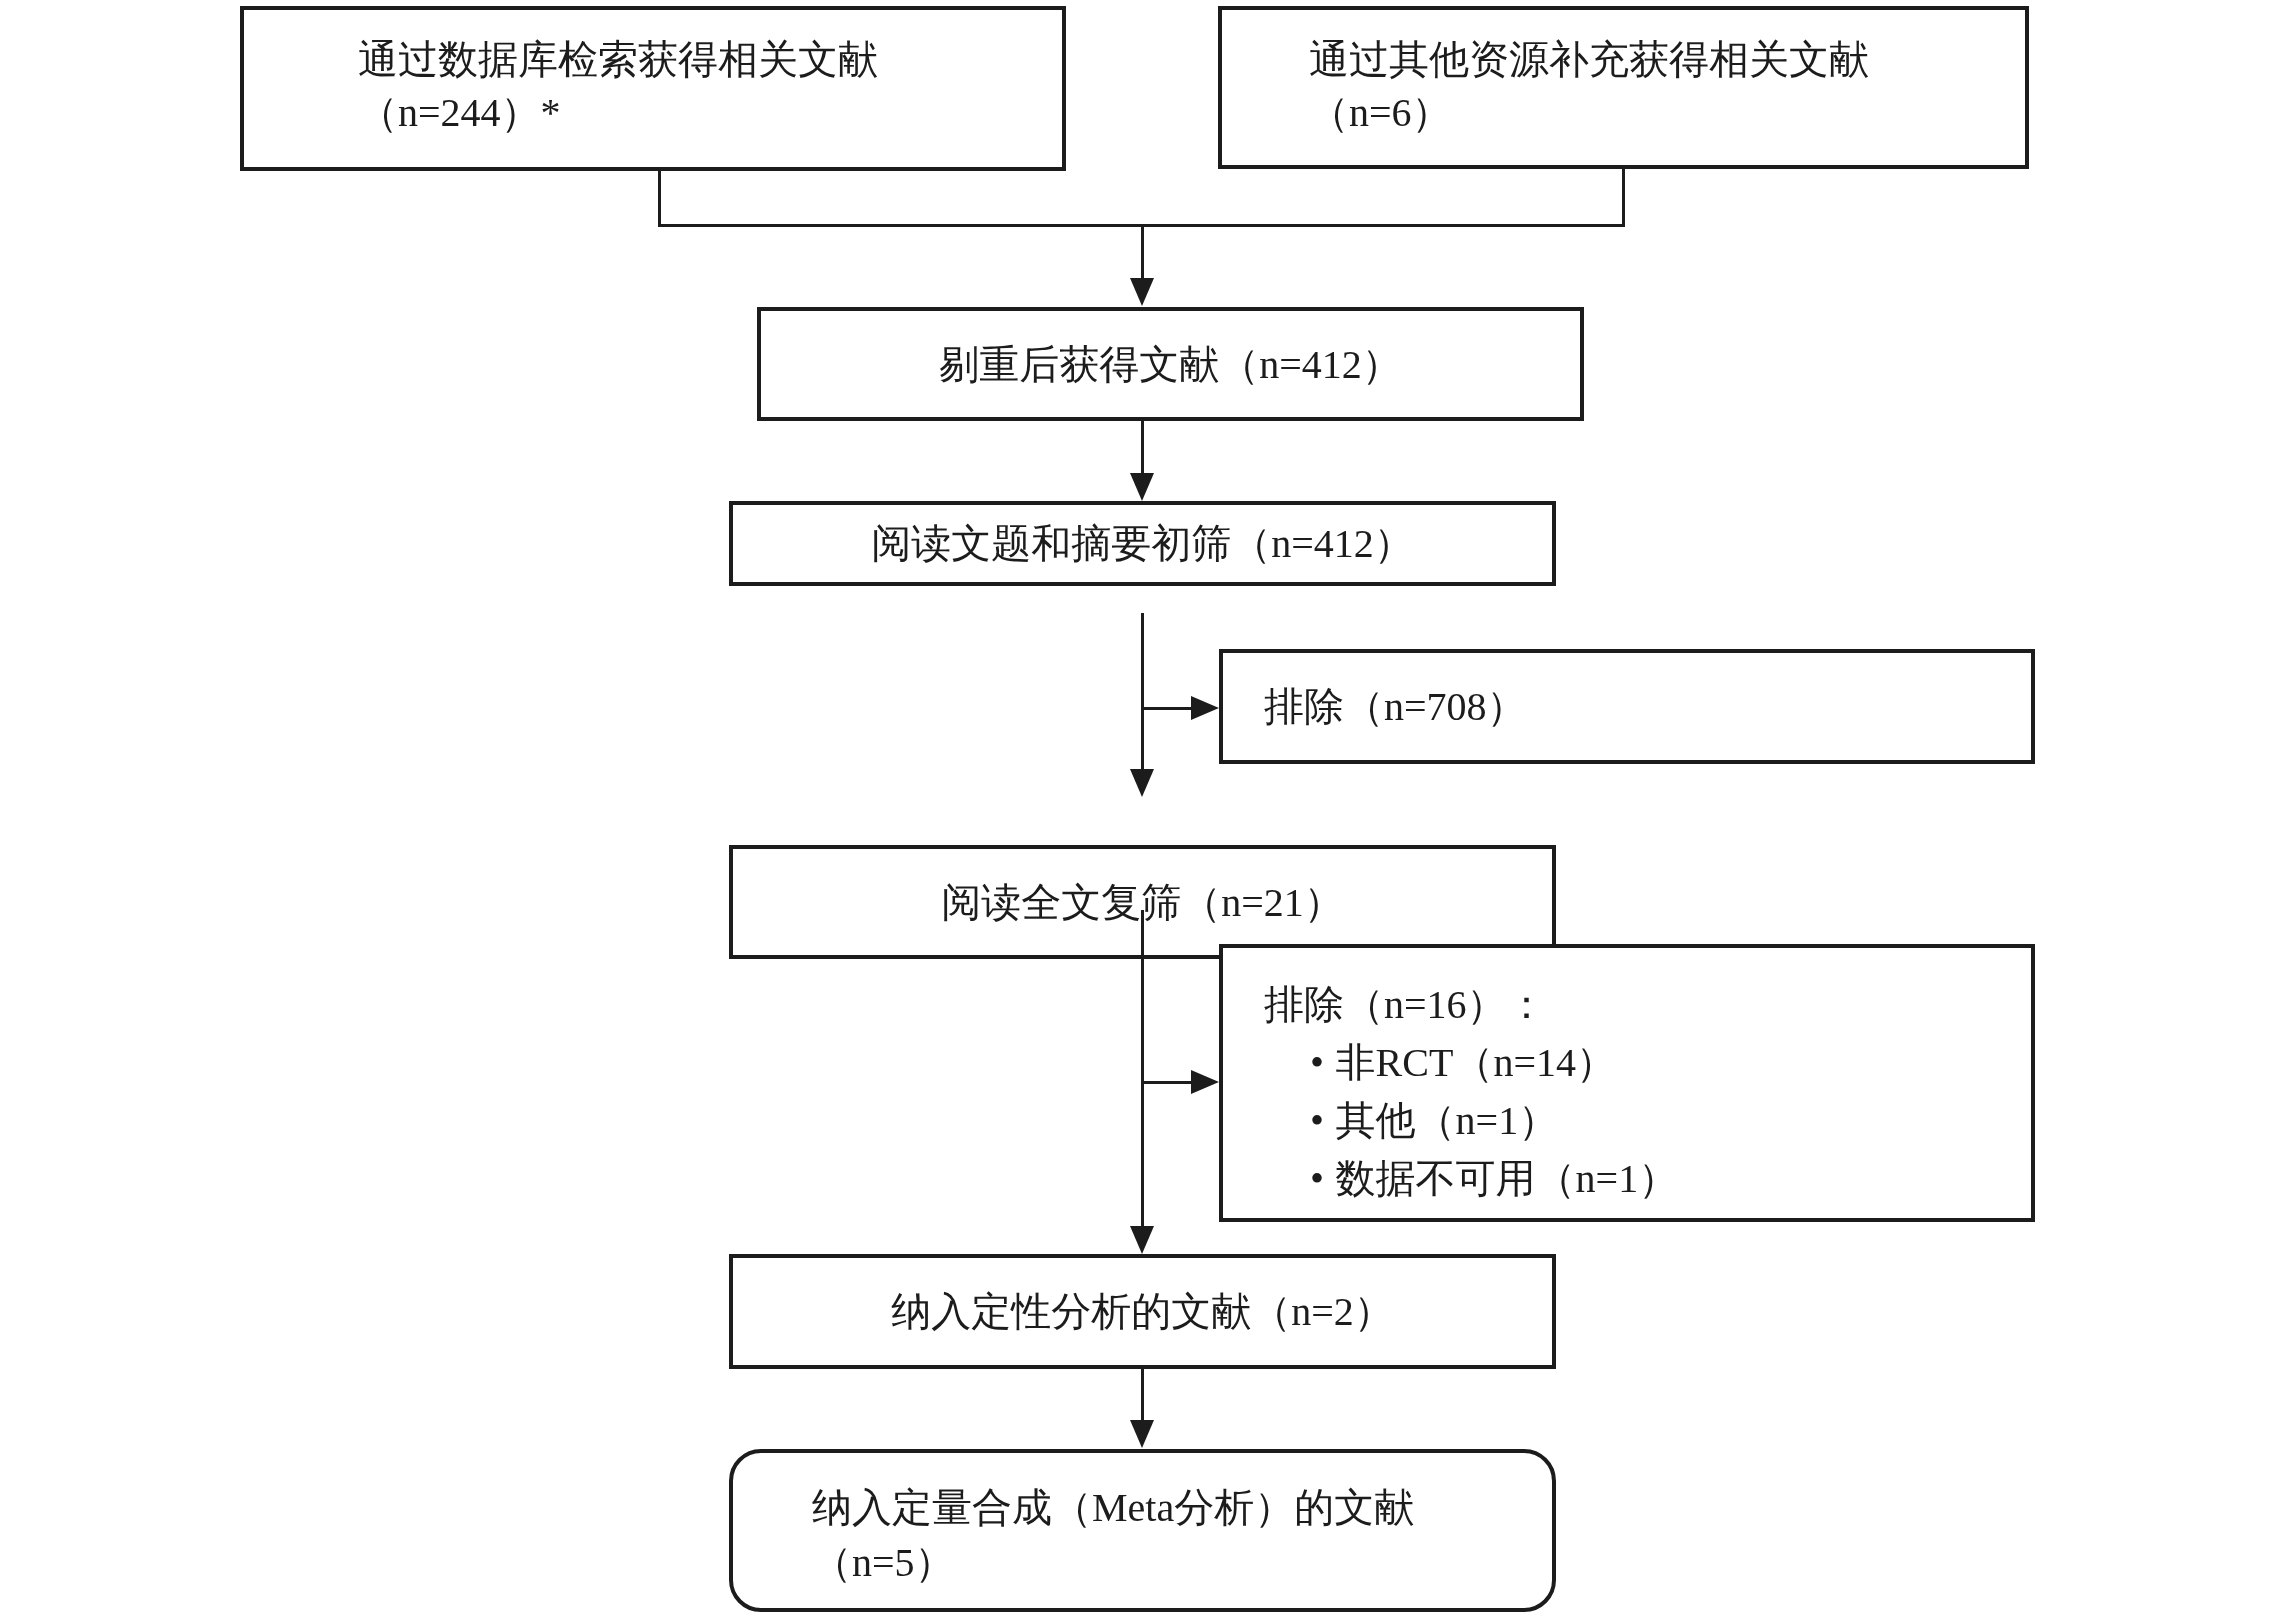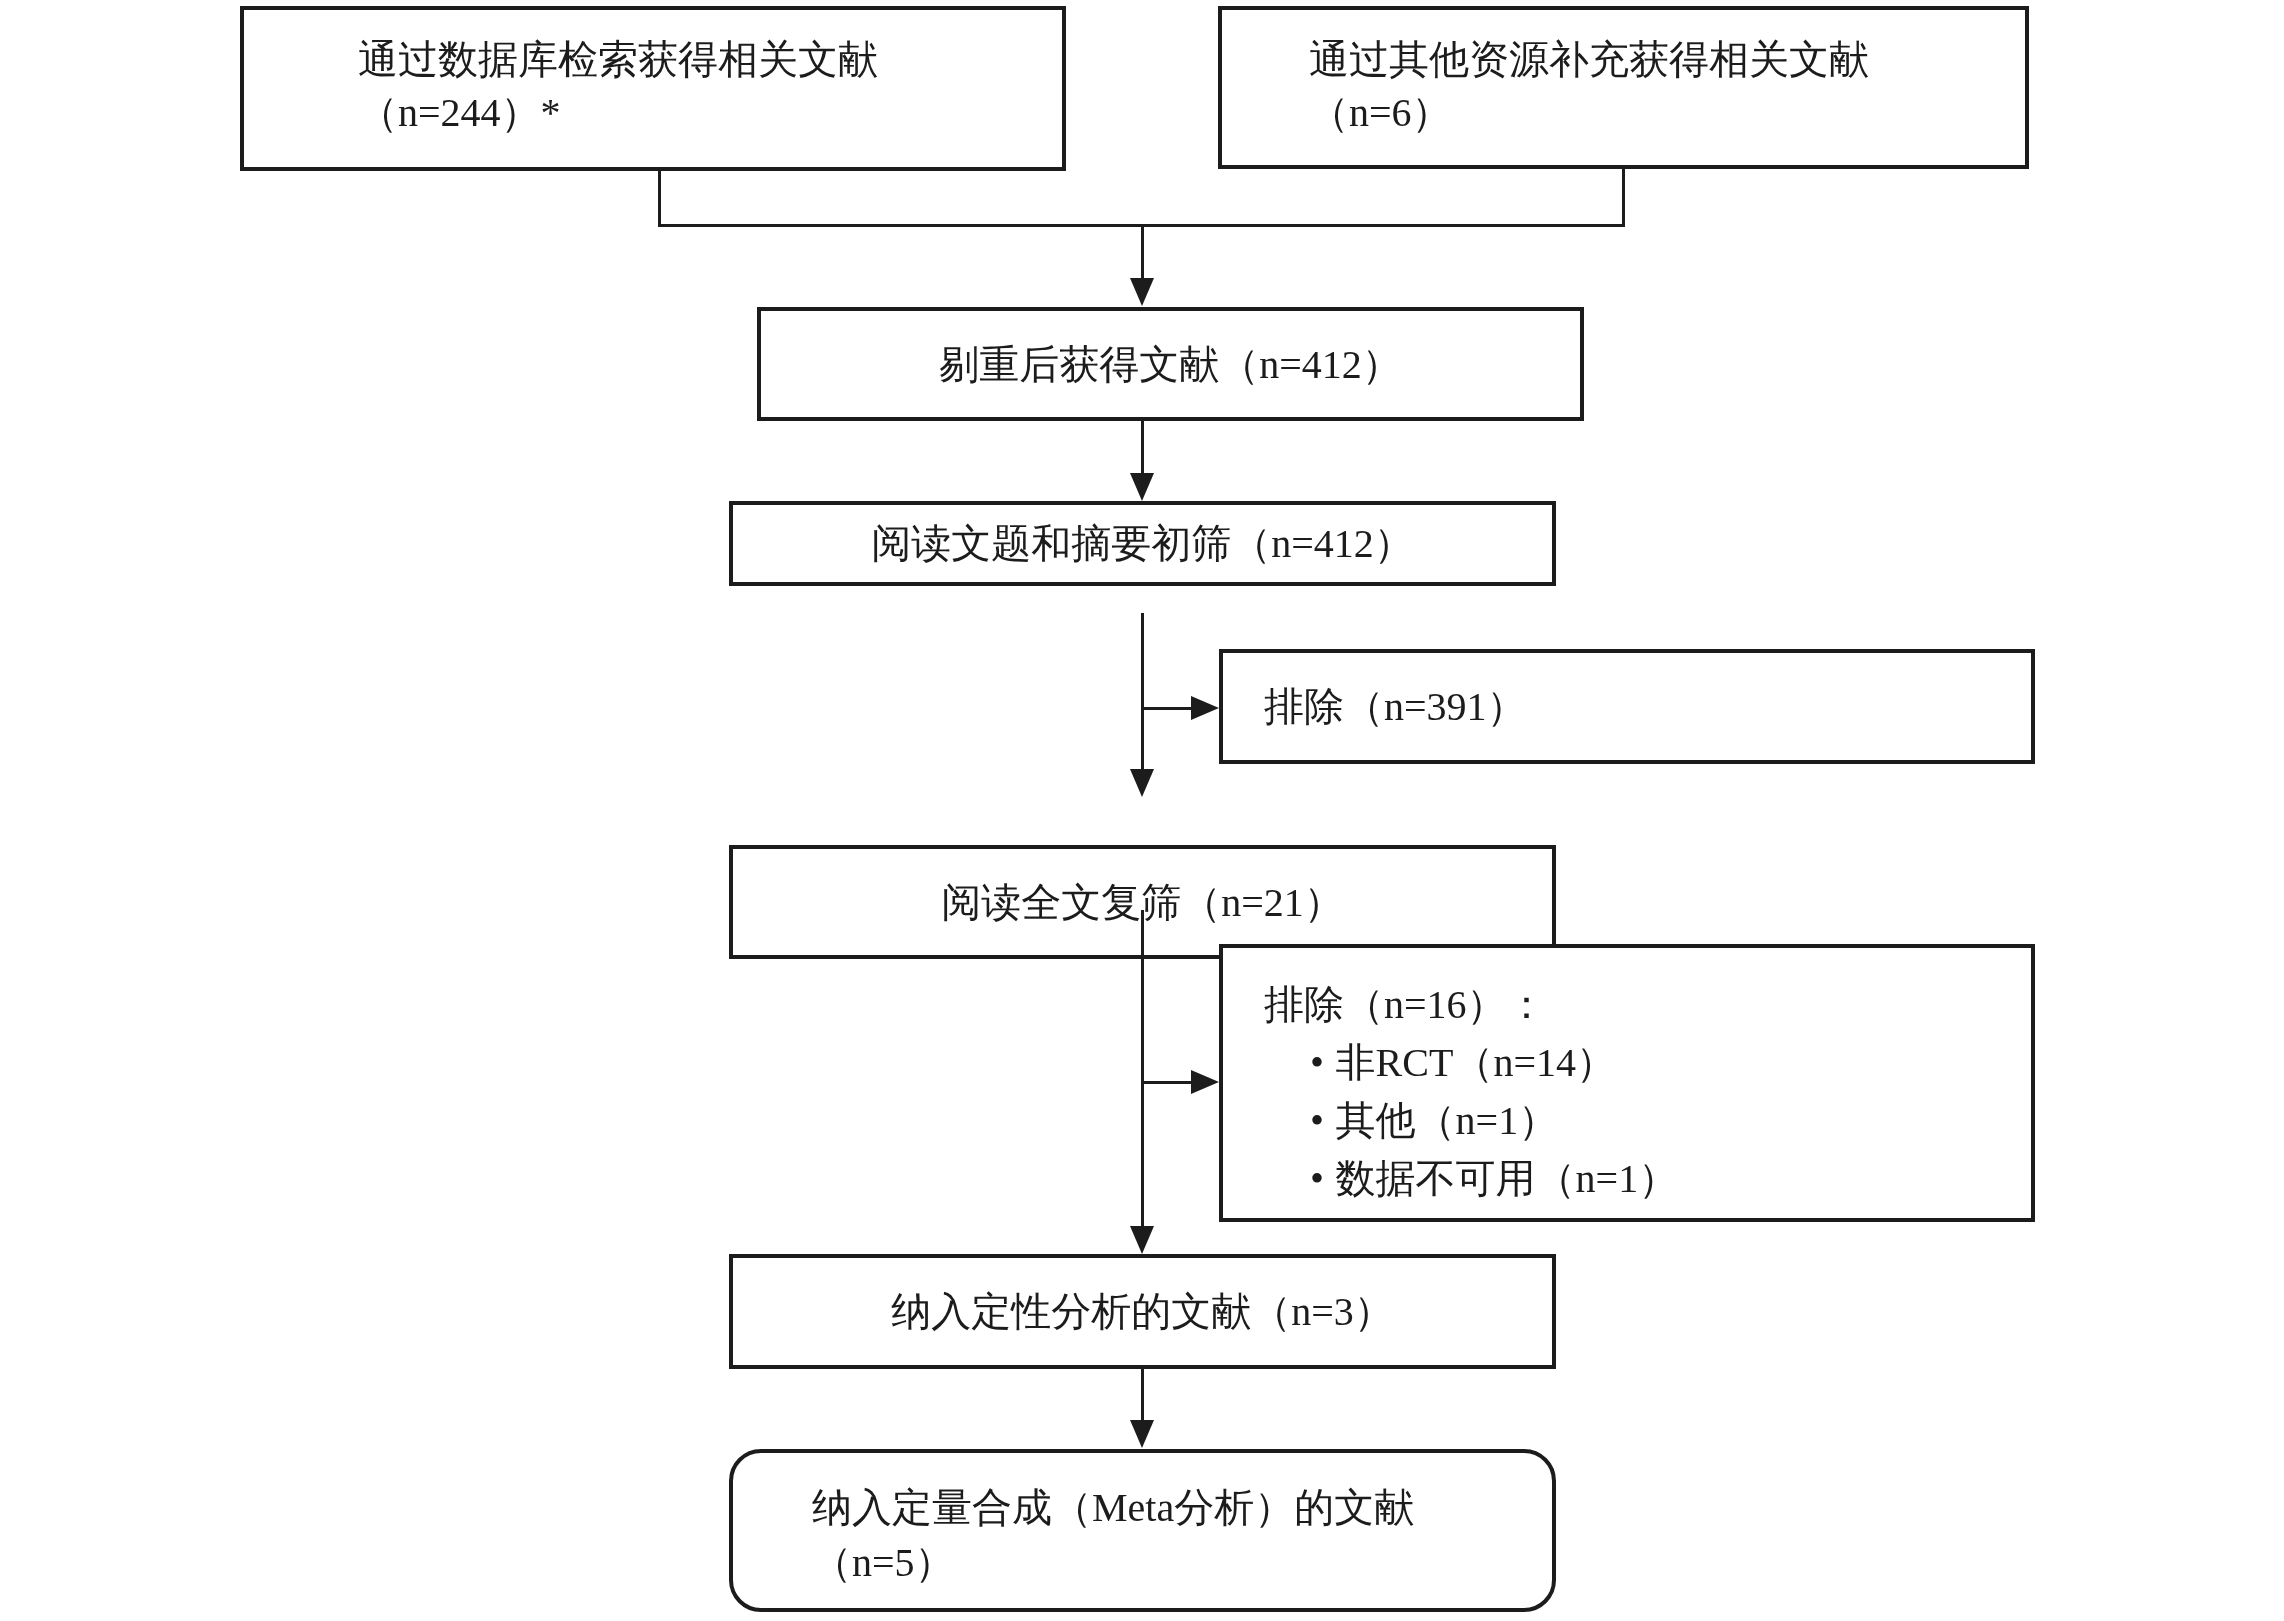--- a/index.html
+++ b/index.html
@@ -89,21 +89,21 @@
   <div class="box b4 center">
     <div>阅读文题和摘要初筛（n=412）</div>
   </div>
 
   <div class="vline" style="left:1141px; top:613px; width:3.3px; height:156px;"></div>
   <div class="arrow-down" style="left:1130px; top:769px;"></div>
   <div class="hline" style="left:1143px; top:707px; width:48px; height:3.3px;"></div>
   <div class="arrow-right" style="left:1191px; top:696px;"></div>
 
   <div class="box b5 vcenter">
-    <div>排除（n=391）</div>
+    <div>排除（n=708）</div>
   </div>
 
   <div class="box b6 center">
     <div>阅读全文复筛（n=21）</div>
   </div>
 
   <div class="vline" style="left:1141px; top:910px; width:3.3px; height:316px;"></div>
   <div class="arrow-down" style="left:1130px; top:1226px;"></div>
   <div class="hline" style="left:1143px; top:1081px; width:48px; height:3.3px;"></div>
   <div class="arrow-right" style="left:1191px; top:1070px;"></div>
@@ -120,21 +120,21 @@
         <span>其他（n=1）</span>
       </div>
       <div class="bullet-row">
         <span class="bullet">•</span>
         <span>数据不可用（n=1）</span>
       </div>
     </div>
   </div>
 
   <div class="box b8 center">
-    <div>纳入定性分析的文献（n=3）</div>
+    <div>纳入定性分析的文献（n=2）</div>
   </div>
 
   <div class="vline" style="left:1141px; top:1367px; width:3.3px; height:53px;"></div>
   <div class="arrow-down" style="left:1130px; top:1420px;"></div>
 
   <div class="box b9">
     <div>纳入定量合成（Meta分析）的文献</div>
     <div>（n=5）</div>
   </div>
 

